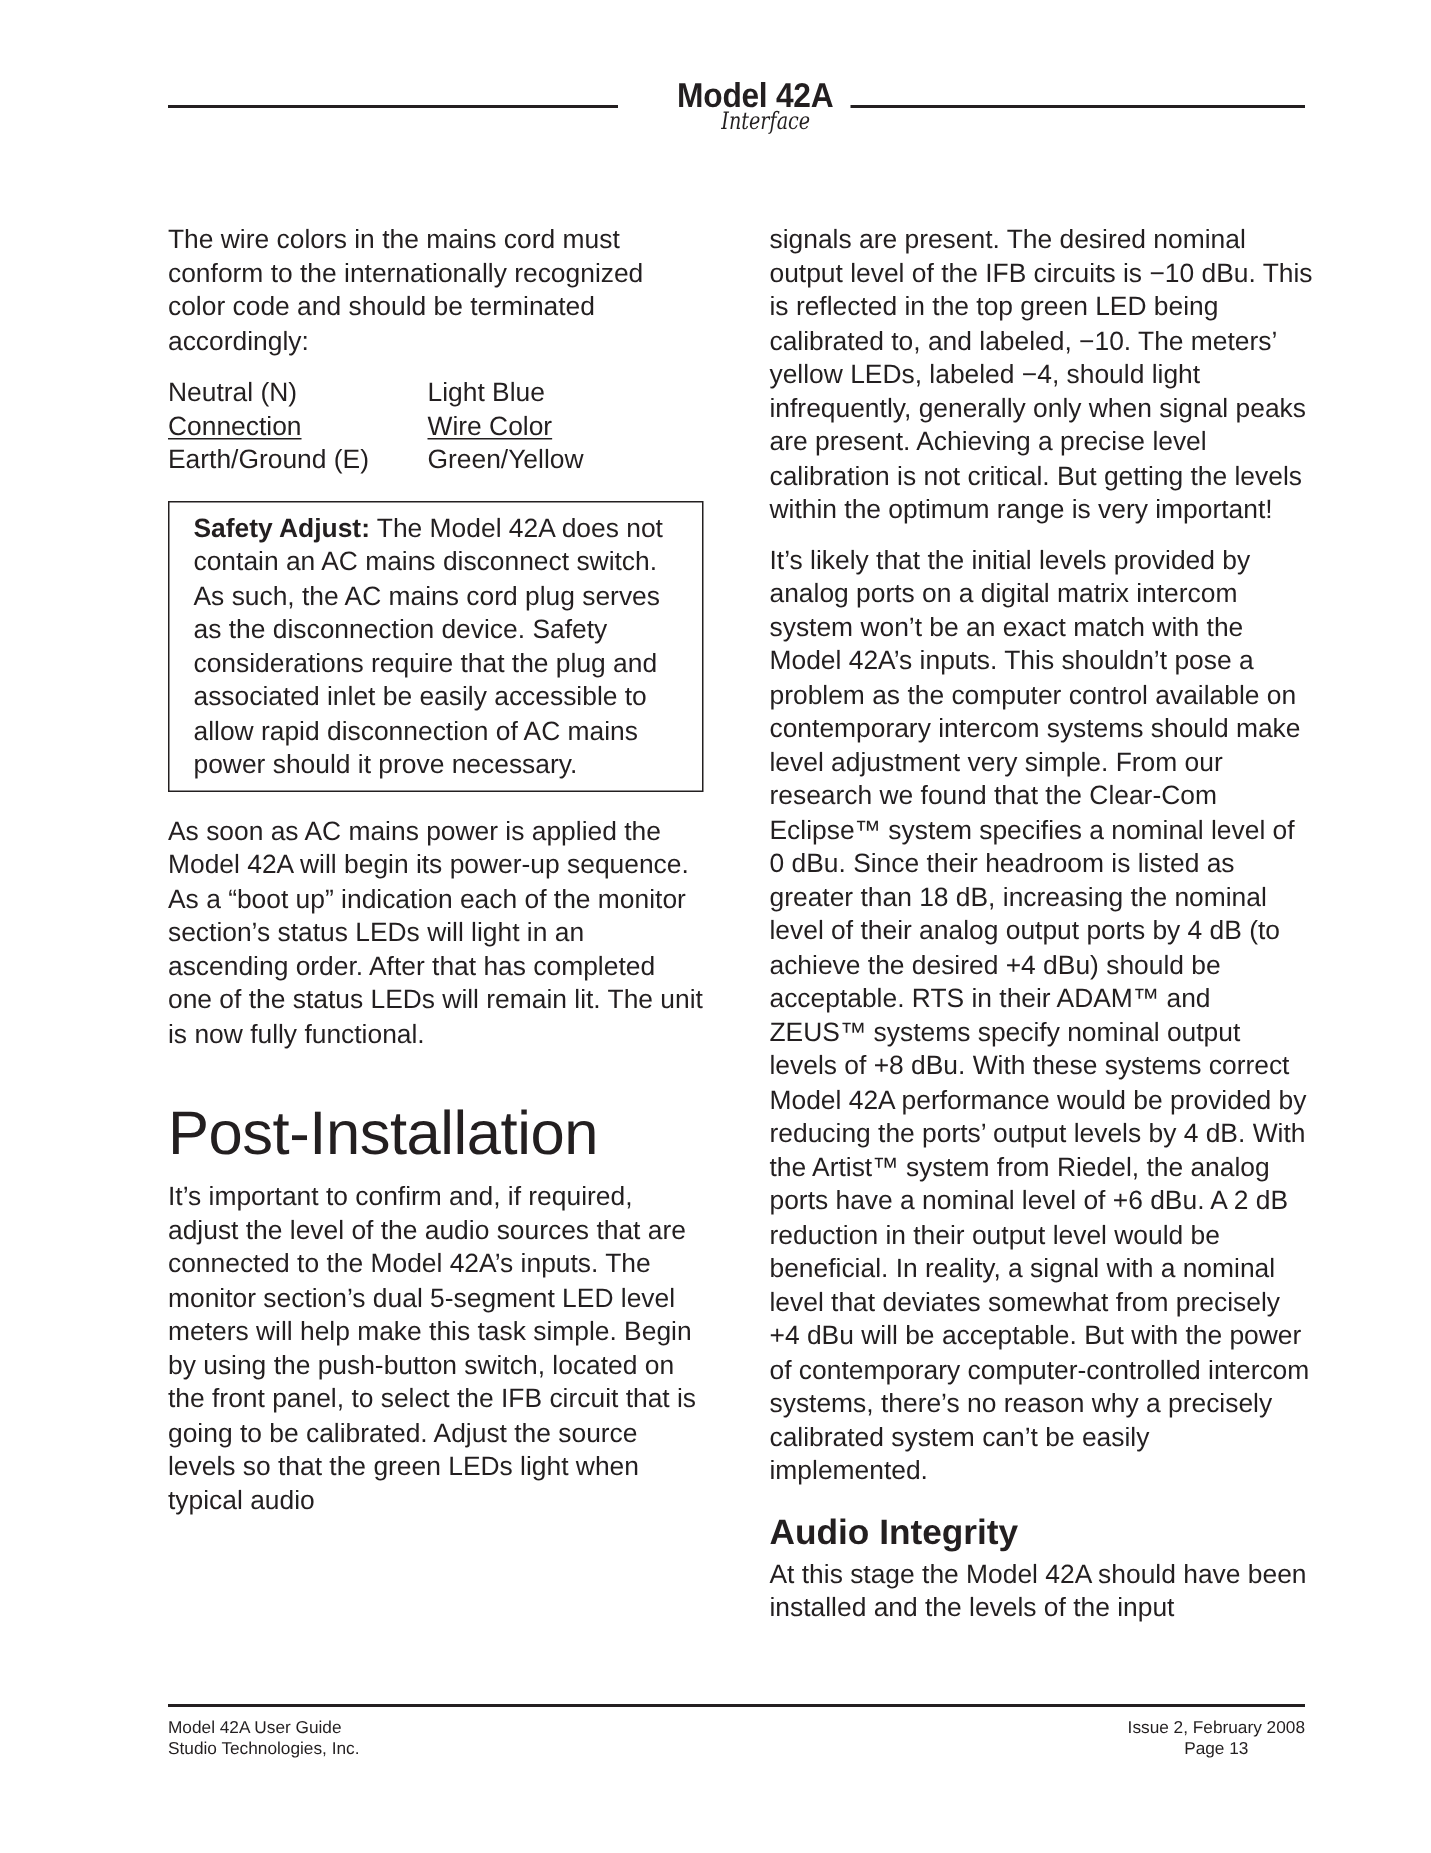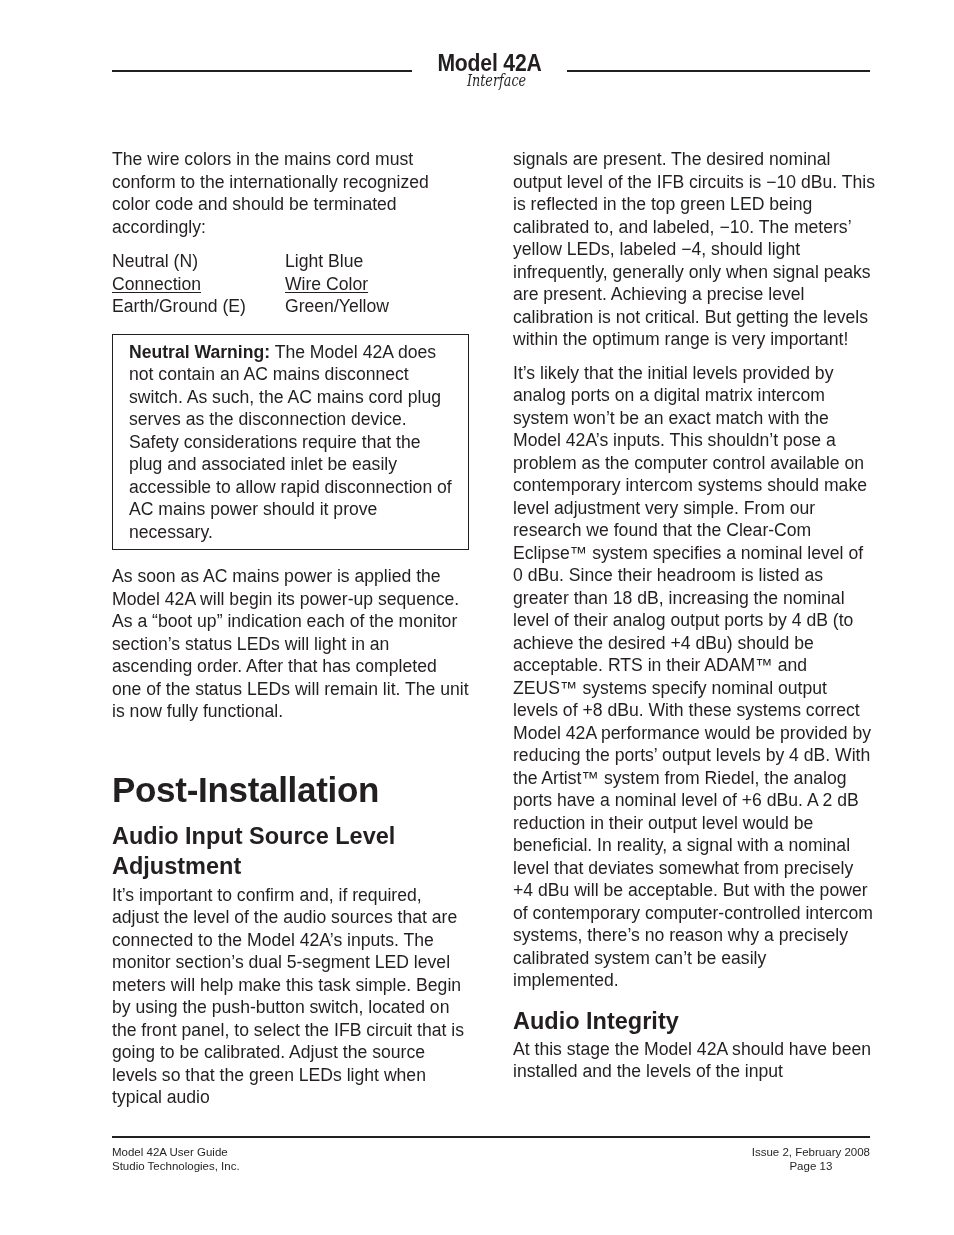--- a/index.html
+++ b/index.html
@@ -13,21 +13,21 @@
     .header-rule {
       position: absolute;
       top: 70px;
       height: 1.5px;
       background: #231f20;
     }
     .header-rule.left { left: 112px; width: 300px; }
     .header-rule.right { left: 567px; width: 303px; }
     .logo {
       position: absolute;
-      left: 412px;
+      left: 426px;
       top: 50px;
       width: 155px;
       text-align: center;
     }
     .logo-main {
       display: block;
       font-family: "Liberation Sans", sans-serif;
       font-weight: bold;
       font-size: 23px;
       line-height: 26px;
@@ -63,24 +63,24 @@
       border: 1.5px solid #231f20;
       padding: 6px 12px 6px 16px;
       margin-top: 14px;
       margin-bottom: 15px;
       width: 357px;
       margin-left: 0;
     }
     .warning-box p { margin-bottom: 0; }
     .bold { font-weight: bold; }
     h1.section-title {
-      font-weight: bold;
-      font-size: 35px;
+      font-weight: normal;
+      font-size: 41px;
       line-height: 46px;
-      margin-top: 44px;
+      margin-top: 32px;
       margin-bottom: 8px;
       letter-spacing: -0.3px;
     }
     h2.sub-title {
       font-weight: bold;
       font-size: 23.5px;
       line-height: 30px;
       margin-bottom: 3px;
     }
     h2.sub-title.integrity { margin-top: 14px; margin-bottom: 2px; }
@@ -124,27 +124,26 @@
       <span class="c1">Connection</span>
       <span class="c2">Wire Color</span>
     </div>
     <div class="wire-row">
       <span class="c1">Earth/Ground (E)</span>
       <span class="c2">Green/Yellow</span>
     </div>
   </div>
 
   <div class="warning-box">
-    <p><span class="bold">Neutral Warning:</span><span> The Model 42A does not contain an AC mains disconnect switch. As such, the AC mains cord plug serves as the disconnection device. Safety considerations require that the plug and associated inlet be easily accessible to allow rapid disconnection of AC mains power should it prove necessary.</span></p>
+    <p><span class="bold">Safety Adjust:</span><span> The Model 42A does not contain an AC mains disconnect switch. As such, the AC mains cord plug serves as the disconnection device. Safety considerations require that the plug and associated inlet be easily accessible to allow rapid disconnection of AC mains power should it prove necessary.</span></p>
   </div>
 
   <p>As soon as AC mains power is applied the Model 42A will begin its power-up sequence. As a “boot up” indication each of the monitor section’s status LEDs will light in an ascending order. After that has completed one of the status LEDs will remain lit. The unit is now fully functional.</p>
 
   <h1 class="section-title">Post-Installation</h1>
-  <h2 class="sub-title">Audio Input Source Level Adjustment</h2>
   <p>It’s important to confirm and, if required, adjust the level of the audio sources that are connected to the Model 42A’s inputs. The monitor section’s dual 5-segment LED level meters will help make this task simple. Begin by using the push-button switch, located on the front panel, to select the IFB circuit that is going to be calibrated. Adjust the source levels so that the green LEDs light when typical audio</p>
 </div>
 
 <div class="col right">
   <p>signals are present. The desired nominal output level of the IFB circuits is −10 dBu. This is reflected in the top green LED being calibrated to, and labeled, −10. The meters’ yellow LEDs, labeled −4, should light infrequently, generally only when signal peaks are present. Achieving a precise level calibration is not critical. But getting the levels within the optimum range is very important!</p>
   <p>It’s likely that the initial levels provided by analog ports on a digital matrix intercom system won’t be an exact match with the Model 42A’s inputs. This shouldn’t pose a problem as the computer control available on contemporary intercom systems should make level adjustment very simple. From our research we found that the Clear-Com Eclipse™ system specifies a nominal level of 0 dBu. Since their headroom is listed as greater than 18 dB, increasing the nominal level of their analog output ports by 4 dB (to achieve the desired +4 dBu) should be acceptable. RTS in their ADAM™ and ZEUS™ systems specify nominal output levels of +8 dBu. With these systems correct Model 42A performance would be provided by reducing the ports’ output levels by 4 dB. With the Artist™ system from Riedel, the analog ports have a nominal level of +6 dBu. A 2 dB reduction in their output level would be beneficial. In reality, a signal with a nominal level that deviates somewhat from precisely +4 dBu will be acceptable. But with the power of contemporary computer-controlled intercom systems, there’s no reason why a precisely calibrated system can’t be easily implemented.</p>
   <h2 class="sub-title integrity">Audio Integrity</h2>
   <p>At this stage the Model 42A should have been installed and the levels of the input</p>
 </div>
 

